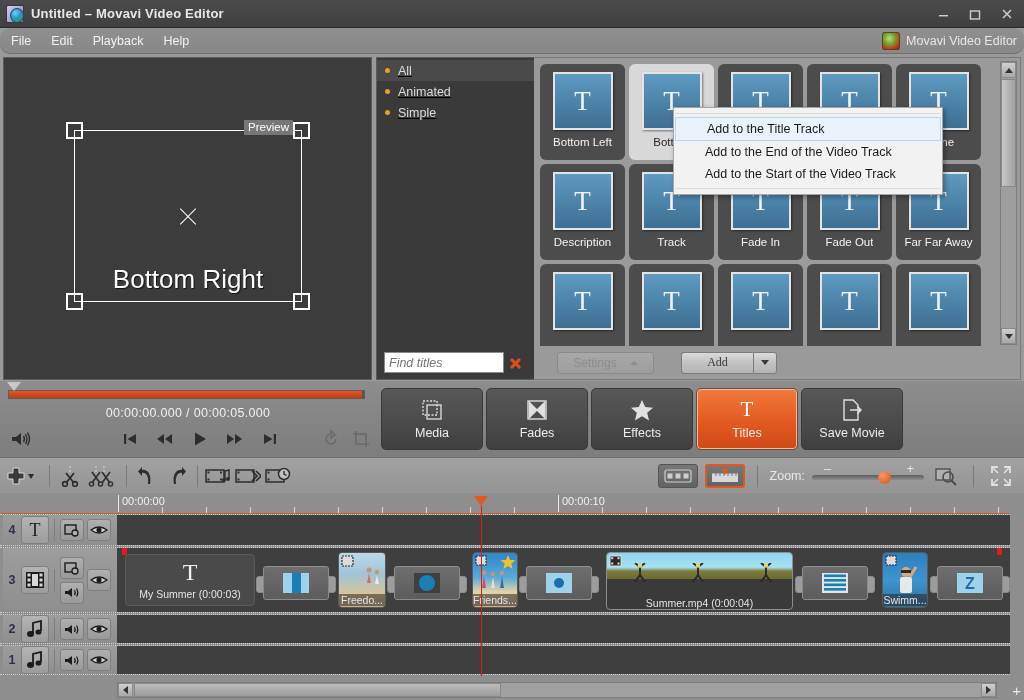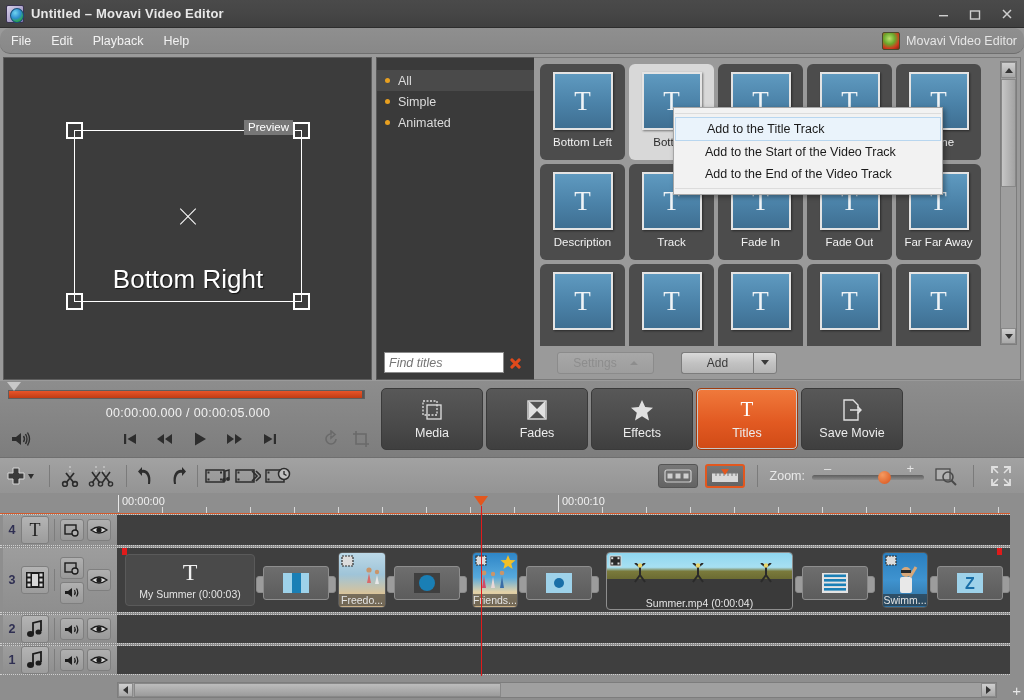--- a/index.html
+++ b/index.html
@@ -102,21 +102,21 @@
     text-align: center; color: #ffffff; font-size: 26px;
     text-shadow: 1px 1px 1px rgba(0,0,0,0.7);
     white-space: nowrap;
   }
 
   
   .cat-panel {
     position: absolute; left: 376px; top: 57px; width: 158px; height: 323px;
     background: #3a3a3a; border: 1px solid #5a5a5a; border-right: none;
   }
-  .cat-list { padding-top: 12px; }
+  .cat-list { padding-top: 2px; text-decoration: underline; }
   .cat-item {
     height: 21px; display: flex; align-items: center; padding-left: 8px;
     color: #dcdcdc; font-size: 12.5px;
   }
   .cat-item.sel { background: #4a4a4a; }
   .bullet {
     width: 5px; height: 5px; border-radius: 50%; background: #e8a020;
     margin-right: 8px; flex: none;
   }
   .cat-search {
@@ -205,21 +205,21 @@
     background: linear-gradient(to bottom,#dadada 0%, #c2c2c2 50%, #b4b4b4 100%);
     font-size: 12px; color: #3a3a3a;
     display: flex; align-items: center; justify-content: center;
   }
   .btn-settings {
     margin-left: 23px; width: 97px; color: #8d8d8d;
     background: linear-gradient(to bottom,#a8a8a8 0%, #9d9d9d 100%);
     border-color: #8b8b8b;
     gap: 13px;
   }
-  .btn-add-wrap { margin-left: 27px; display: flex; }
+  .btn-add-wrap { margin-left: 27px; display: flex; font-family: Liberation Serif, serif; }
   .btn-add { width: 72px; border-right: none; border-radius: 3px 0 0 3px; }
   .btn-add-arrow { width: 24px; border-radius: 0 3px 3px 0; }
   .caret-up { width:0;height:0;border-left:4px solid transparent;border-right:4px solid transparent;border-bottom:4px solid #8d8d8d; }
   .caret-dn { width:0;height:0;border-left:4px solid transparent;border-right:4px solid transparent;border-top:5px solid #3a3a3a; }
 
   
   .ctxmenu {
     position: absolute; left: 673px; top: 107px; width: 270px;
     background: #f2f2f2; border: 1px solid #a6a6a6;
     box-shadow: 2px 2px 5px rgba(0,0,0,0.35);
@@ -464,25 +464,25 @@
   </div>
 
   <div class="cat-panel">
     <div class="cat-list">
       <div class="cat-item sel">
         <span class="bullet"></span>
         <span>All</span>
       </div>
       <div class="cat-item">
         <span class="bullet"></span>
-        <span>Simple</span>
+        <span>Animated</span>
       </div>
       <div class="cat-item">
         <span class="bullet"></span>
-        <span>Animated</span>
+        <span>Simple</span>
       </div>
     </div>
     <div class="cat-search">
       <input class="find-input" type="text" placeholder="Find titles" style="">
       <div class="clear-x"></div>
     </div>
   </div>
 
   <div class="grid-panel">
     <div class="grid-scroll">
@@ -602,22 +602,22 @@
         <div class="btn btn-add-arrow">
           <span class="caret-dn"></span>
         </div>
       </div>
     </div>
   </div>
 
   <div class="ctxmenu">
     <div class="ctx-sep"></div>
     <div class="ctx-item hl">Add to the Title Track</div>
+    <div class="ctx-item">Add to the End of the Video Track</div>
     <div class="ctx-item">Add to the Start of the Video Track</div>
-    <div class="ctx-item">Add to the End of the Video Track</div>
     <div class="ctx-sep"></div>
   </div>
 
   <div class="playerbar">
     <div class="seek-wrap">
       <div class="seek-track"></div>
       <div class="seek-fill"></div>
       <div class="seek-head"></div>
     </div>
     <div class="timecode">00:00:00.000  /  00:00:05.000</div>

